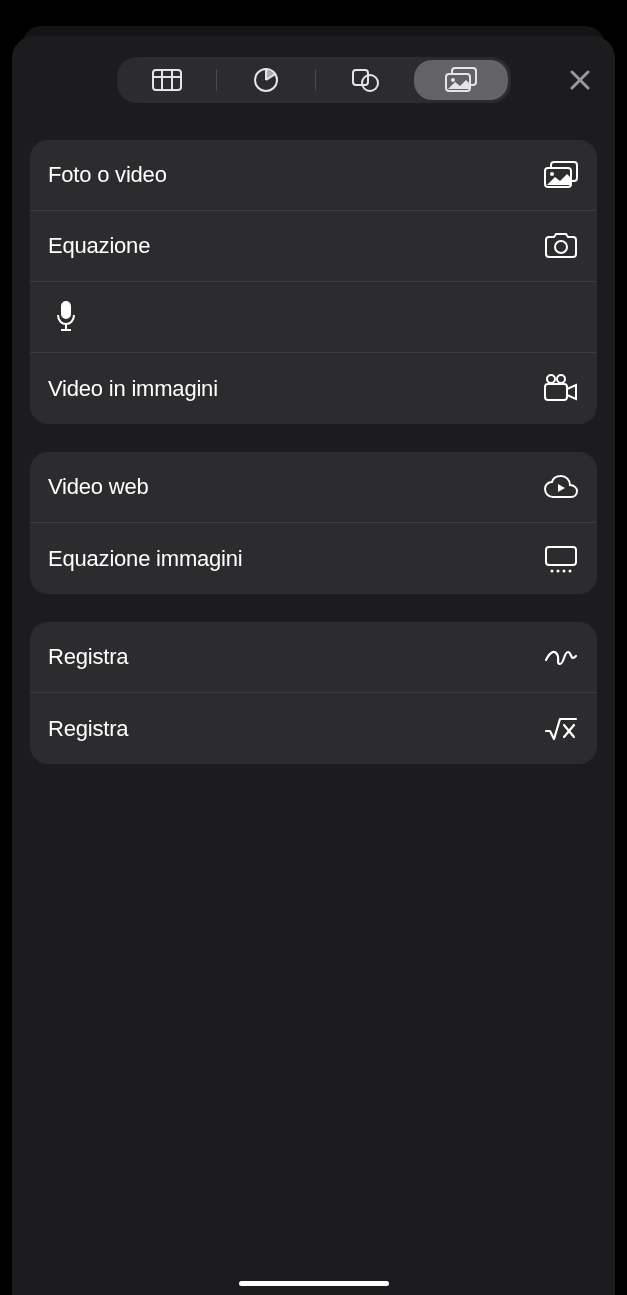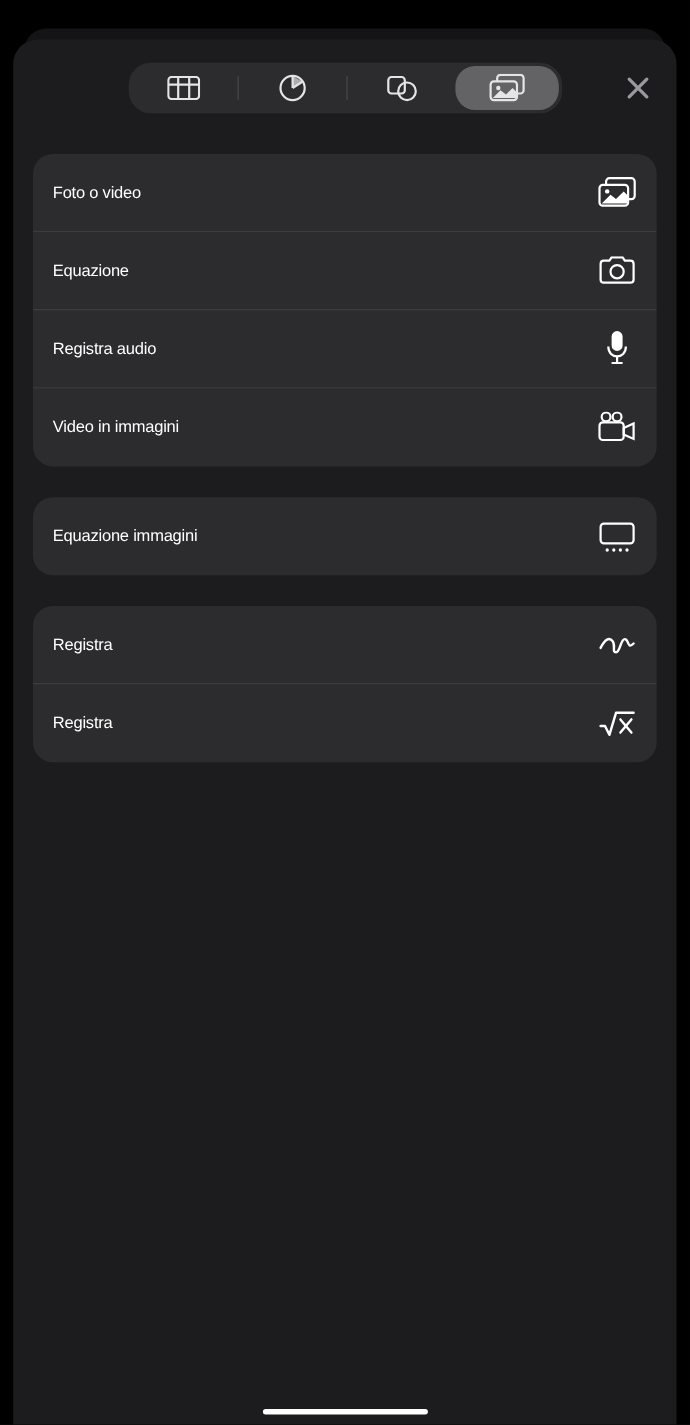--- a/index.html
+++ b/index.html
@@ -98,21 +98,21 @@
     padding: 0 18px;
     height: 71px;
     box-sizing: border-box;
     border-bottom: 1px solid rgba(255,255,255,0.08);
   }
   .row:last-child {
     border-bottom: none;
   }
   .row-label {
     color: #fff;
-    font-size: 15px;
+    font-size: 22px;
     font-weight: 400;
     letter-spacing: -0.2px;
   }
   .row-icon {
     color: #fff;
     display: flex;
     align-items: center;
     justify-content: center;
     width: 36px;
     height: 36px;
@@ -205,21 +205,20 @@
       <div class="row">
         <span class="row-label">Equazione</span>
         <span class="row-icon">
           <svg width="34" height="26" viewBox="0 0 34 26" fill="none" stroke="currentColor" stroke-width="2">
             <path d="M2 7 C2 5 3 4 5 4 L10 4 L12 1 L22 1 L24 4 L29 4 C31 4 32 5 32 7 L32 21 C32 23 31 24 29 24 L5 24 C3 24 2 23 2 21 Z"></path>
             <circle cx="17" cy="14" r="6"></circle>
           </svg>
         </span>
       </div>
       <div class="row">
-        <span class="row-label">Registra audio</span>
         <span class="row-icon">
           <svg width="22" height="32" viewBox="0 0 22 32" fill="none" stroke="currentColor" stroke-width="2">
             <rect x="7" y="1" width="8" height="16" rx="4" fill="currentColor"></rect>
             <path d="M3 14 C3 20 7 23 11 23 C15 23 19 20 19 14"></path>
             <line x1="11" y1="23" x2="11" y2="29"></line>
             <line x1="6" y1="29" x2="16" y2="29"></line>
           </svg>
         </span>
       </div>
       <div class="row">
@@ -229,20 +228,29 @@
             <circle cx="8" cy="5" r="4"></circle>
             <circle cx="18" cy="5" r="4"></circle>
             <rect x="2" y="10" width="22" height="16" rx="3"></rect>
             <path d="M24 15 L33 11 L33 25 L24 21 Z"></path>
           </svg>
         </span>
       </div>
     </div>
 
     <div class="group">
+      <div class="row">
+        <span class="row-label">Video web</span>
+        <span class="row-icon">
+          <svg width="36" height="24" viewBox="0 0 36 24" fill="none" stroke="currentColor" stroke-width="2">
+            <path d="M10 22 C5 22 2 18 2 14 C2 10 5 7 9 7 C10 3 14 1 18 1 C23 1 27 5 27 10 C31 10 34 13 34 16 C34 20 31 22 28 22 Z"></path>
+            <path d="M15 9 L15 17 L22 13 Z" fill="currentColor" stroke="none"></path>
+          </svg>
+        </span>
+      </div>
       <div class="row">
         <span class="row-label">Equazione immagini</span>
         <span class="row-icon">
           <svg width="34" height="28" viewBox="0 0 34 28" fill="none" stroke="currentColor" stroke-width="2">
             <rect x="2" y="2" width="30" height="18" rx="3"></rect>
             <circle cx="8" cy="26" r="1.5" fill="currentColor" stroke="none"></circle>
             <circle cx="14" cy="26" r="1.5" fill="currentColor" stroke="none"></circle>
             <circle cx="20" cy="26" r="1.5" fill="currentColor" stroke="none"></circle>
             <circle cx="26" cy="26" r="1.5" fill="currentColor" stroke="none"></circle>
           </svg>

